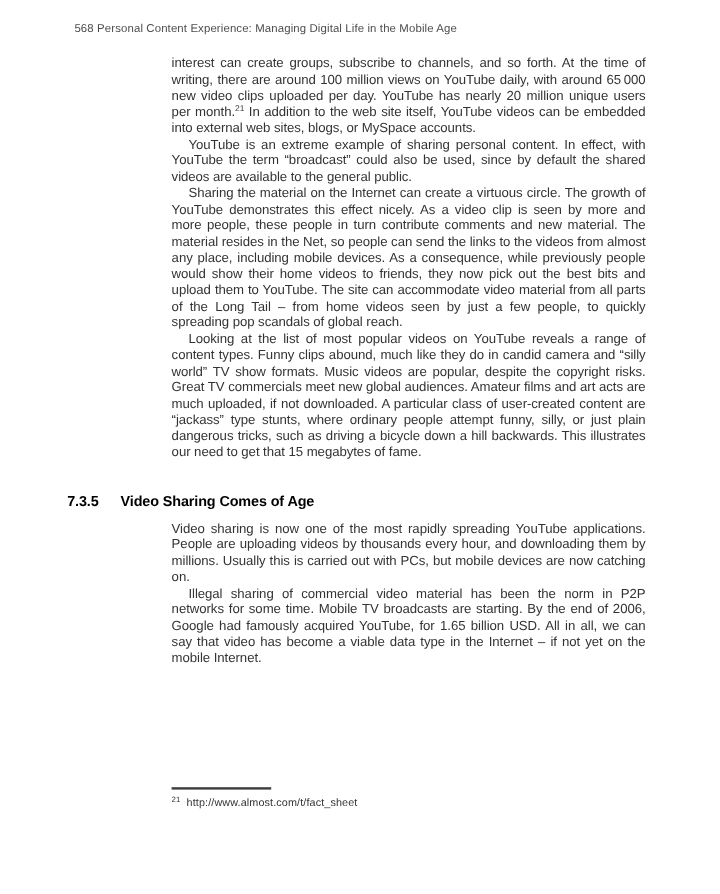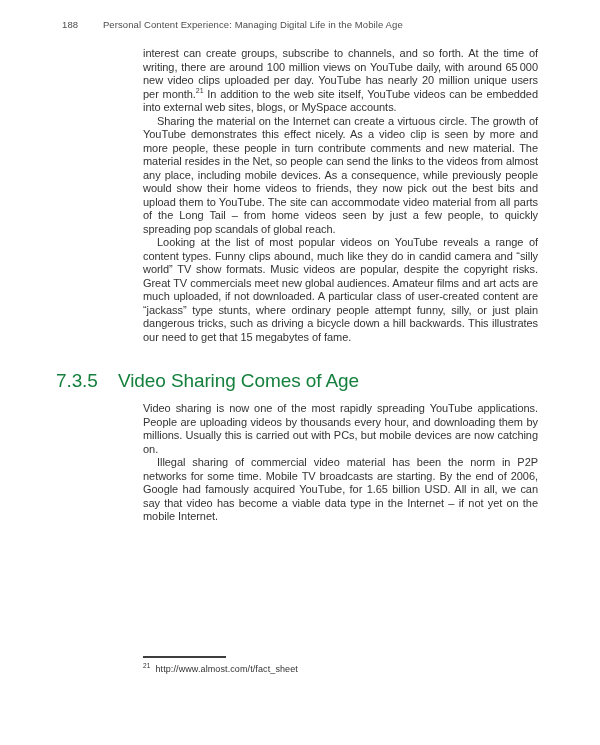--- a/index.html
+++ b/index.html
@@ -19,21 +19,20 @@
   .running-header {
     position: absolute;
     top: 19px;
     left: 62px;
     font-size: 9.5px;
     letter-spacing: 0.1px;
     color: #4d4d4d;
     white-space: nowrap;
   }
   .running-title {
-    margin-left: 22px;
   }
   
   .text-col {
     position: absolute;
     left: 56px;
     top: 47px;
     width: 482px;
   }
   .para {
     margin: 0 0 0 87px;
@@ -46,23 +45,23 @@
   .para.indent {
     text-indent: 14px;
   }
   .para sup {
     font-size: 7px;
     line-height: 0;
     vertical-align: super;
   }
   .section-heading {
     margin: 26px 0 10px 0;
-    font-size: 19px;
-    font-weight: normal;
-    color: #15803d;
+    font-size: 12px;
+    font-weight: bold;
+    color: #000000;
     letter-spacing: -0.1px;
   }
   .sec-num {
     margin-right: 15px;
   }
   
   .footnote {
     position: absolute;
     left: 143px;
     top: 656px;
@@ -86,28 +85,29 @@
     vertical-align: super;
     margin-right: 5px;
   }
 </style>
 </head>
 <body>
 
 <div class="page">
 
   <header class="running-header">
-    <span class="page-num">188</span>
+    <span class="page-num">568</span>
     <span class="running-title">Personal Content Experience: Managing Digital Life in the Mobile Age</span>
   </header>
 
   <main class="text-col">
 
     <div>
         <p class="para"><span>interest can create groups, subscribe to channels, and so forth. At the time of writing, there are around 100 million views on YouTube daily, with around 65 000 new video clips uploaded per day. YouTube has nearly 20 million unique users per month.</span><sup>21</sup><span> In addition to the web site itself, YouTube videos can be embedded into external web sites, blogs, or MySpace accounts.</span></p>
+        <p class="para indent"><span>YouTube is an extreme example of sharing personal content. In effect, with YouTube the term “broadcast” could also be used, since by default the shared videos are available to the general public.</span></p>
         <p class="para indent"><span>Sharing the material on the Internet can create a virtuous circle. The growth of YouTube demonstrates this effect nicely. As a video clip is seen by more and more people, these people in turn contribute comments and new material. The material resides in the Net, so people can send the links to the videos from almost any place, including mobile devices. As a consequence, while previously people would show their home videos to friends, they now pick out the best bits and upload them to YouTube. The site can accommodate video material from all parts of the Long Tail – from home videos seen by just a few people, to quickly spreading pop scandals of global reach.</span></p>
         <p class="para indent"><span>Looking at the list of most popular videos on YouTube reveals a range of content types. Funny clips abound, much like they do in candid camera and “silly world” TV show formats. Music videos are popular, despite the copyright risks. Great TV commercials meet new global audiences. Amateur films and art acts are much uploaded, if not downloaded. A particular class of user-created content are “jackass” type stunts, where ordinary people attempt funny, silly, or just plain dangerous tricks, such as driving a bicycle down a hill backwards. This illustrates our need to get that 15 megabytes of fame.</span></p>
       </div>
 
     <h2 class="section-heading">
       <span class="sec-num">7.3.5</span>
       <span class="sec-title">Video Sharing Comes of Age</span>
     </h2>
 
     <div>

